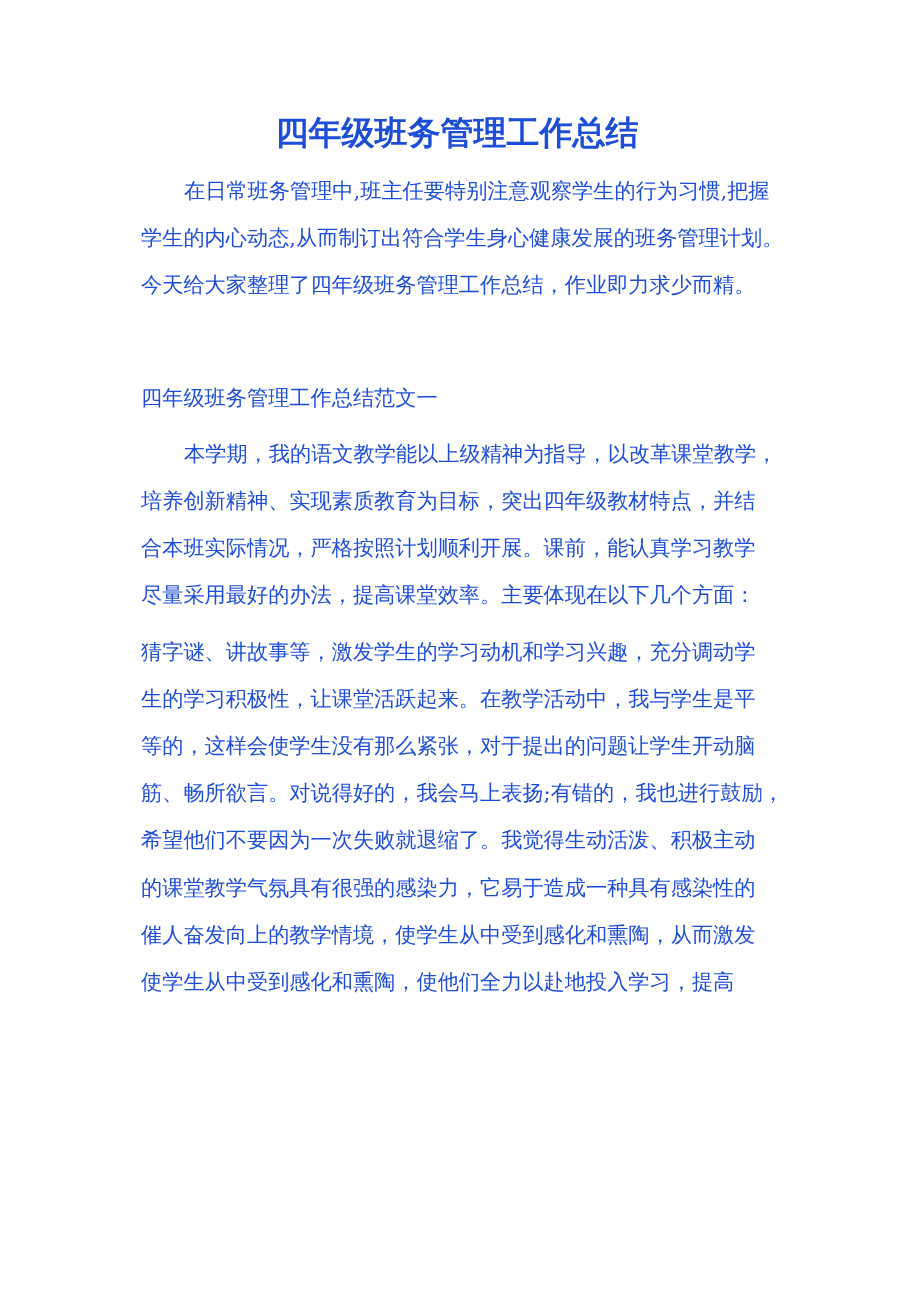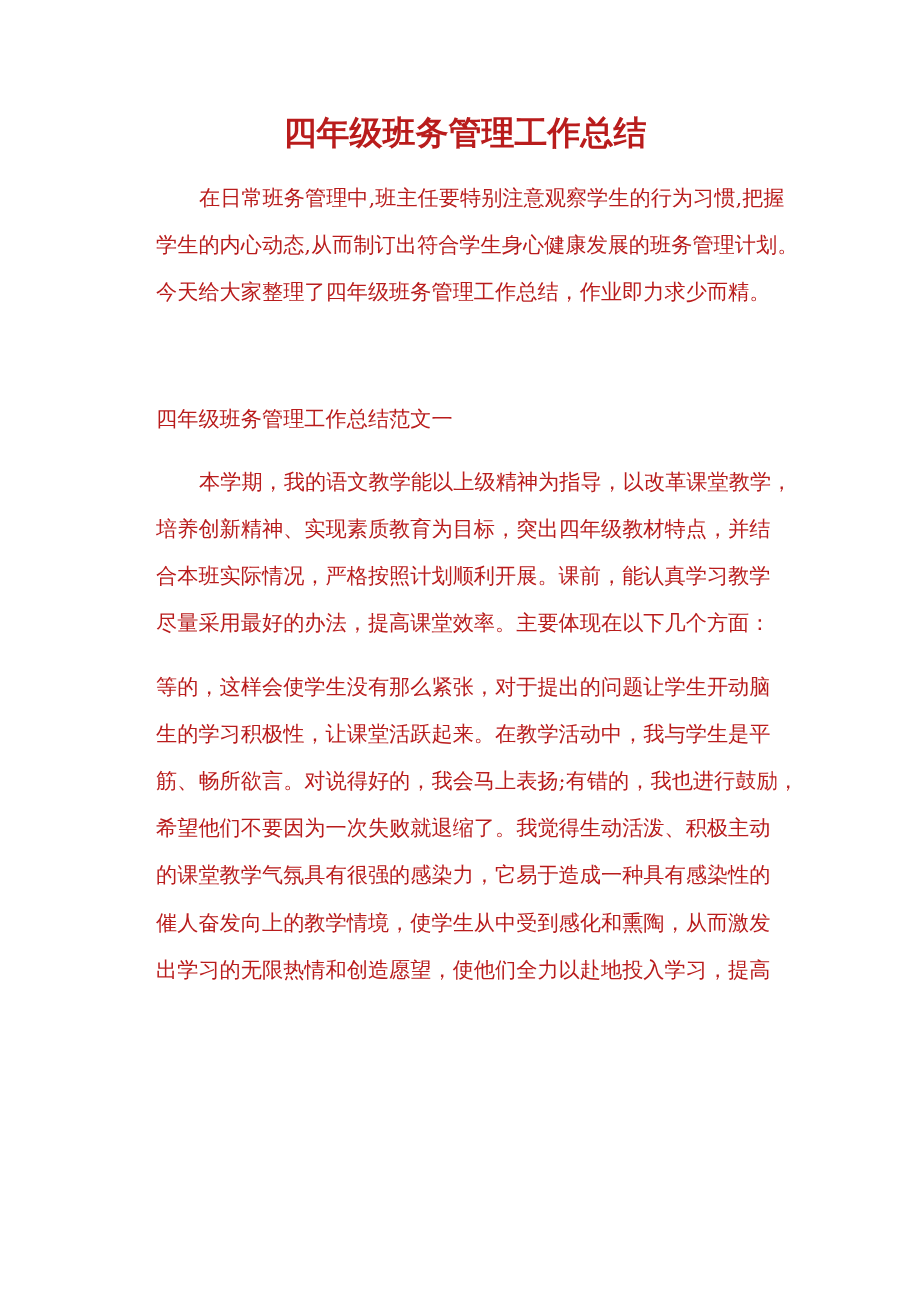--- a/index.html
+++ b/index.html
@@ -1,28 +1,28 @@
 <!DOCTYPE html>
 <html><head>
   <meta charset="utf-8">
   <style>
     html, body { margin: 0; padding: 0; background: #ffffff; }
     body { width: 920px; height: 1302px; overflow: hidden; position: relative; }
     .page {
-      position: absolute; left: 140px; top: 108px; width: 650px;
+      position: absolute; left: 132px; top: 108px; width: 650px;
       font-family: "DejaVu Serif", "Liberation Serif", serif;
-      color: #b91c1c;
+      color: #1d4ed8;
     }
     .title {
       text-align: center; font-size: 33px; font-weight: bold;
       font-family: "DejaVu Sans", "Liberation Sans", sans-serif;
       height: 50px; line-height: 50px; margin: 0 0 0 0; letter-spacing: 0px;
     }
     .p {
-      font-size: 21.2px; line-height: 47.2px; margin: 16px;
+      font-size: 21.2px; line-height: 47.2px; margin: 9px;
       text-align: justify; text-align-last: left;
       word-break: break-all; white-space: normal;
     }
     .line { display: block; white-space: nowrap; overflow: visible; }
     .gap { height: 47px; }
   </style>
 </head>
 <body>
 
 <div class="page">
@@ -42,21 +42,22 @@
 
   <div class="p">
     <span class="line" style="padding-left:43px">本学期，我的语文教学能以上级精神为指导，以改革课堂教学，</span>
     <span class="line">培养创新精神、实现素质教育为目标，突出四年级教材特点，并结</span>
     <span class="line">合本班实际情况，严格按照计划顺利开展。课前，能认真学习教学</span>
     <span class="line">尽量采用最好的办法，提高课堂效率。主要体现在以下几个方面：</span>
   </div>
 
 
   <div class="p">
+    <span class="line">猜字谜、讲故事等，激发学生的学习动机和学习兴趣，充分调动学</span>
+    <span class="line">生的学习积极性，让课堂活跃起来。在教学活动中，我与学生是平</span>
     <span class="line">等的，这样会使学生没有那么紧张，对于提出的问题让学生开动脑</span>
-    <span class="line">生的学习积极性，让课堂活跃起来。在教学活动中，我与学生是平</span>
     <span class="line">筋、畅所欲言。对说得好的，我会马上表扬;有错的，我也进行鼓励，</span>
     <span class="line">希望他们不要因为一次失败就退缩了。我觉得生动活泼、积极主动</span>
     <span class="line">的课堂教学气氛具有很强的感染力，它易于造成一种具有感染性的</span>
     <span class="line">催人奋发向上的教学情境，使学生从中受到感化和熏陶，从而激发</span>
-    <span class="line">出学习的无限热情和创造愿望，使他们全力以赴地投入学习，提高</span>
+    <span class="line">使学生从中受到感化和熏陶，使他们全力以赴地投入学习，提高</span>
   </div>
 </div>
 
 </body></html>

